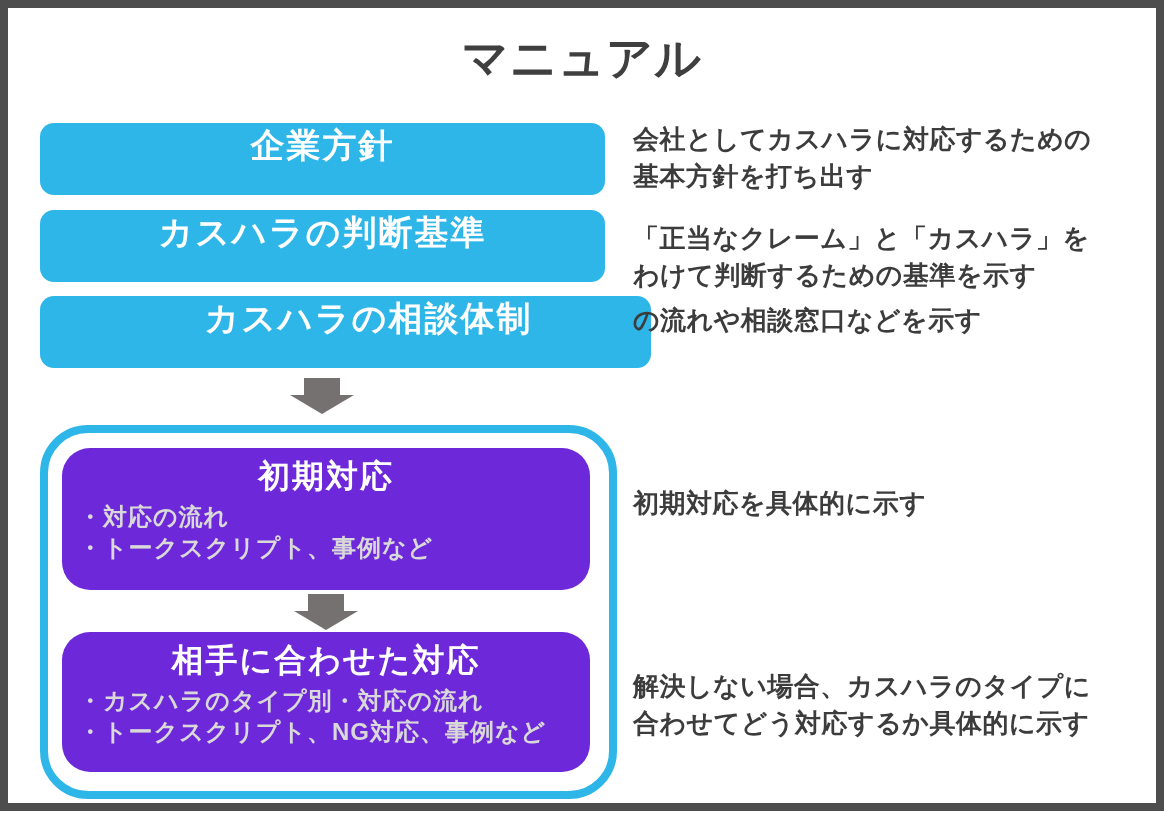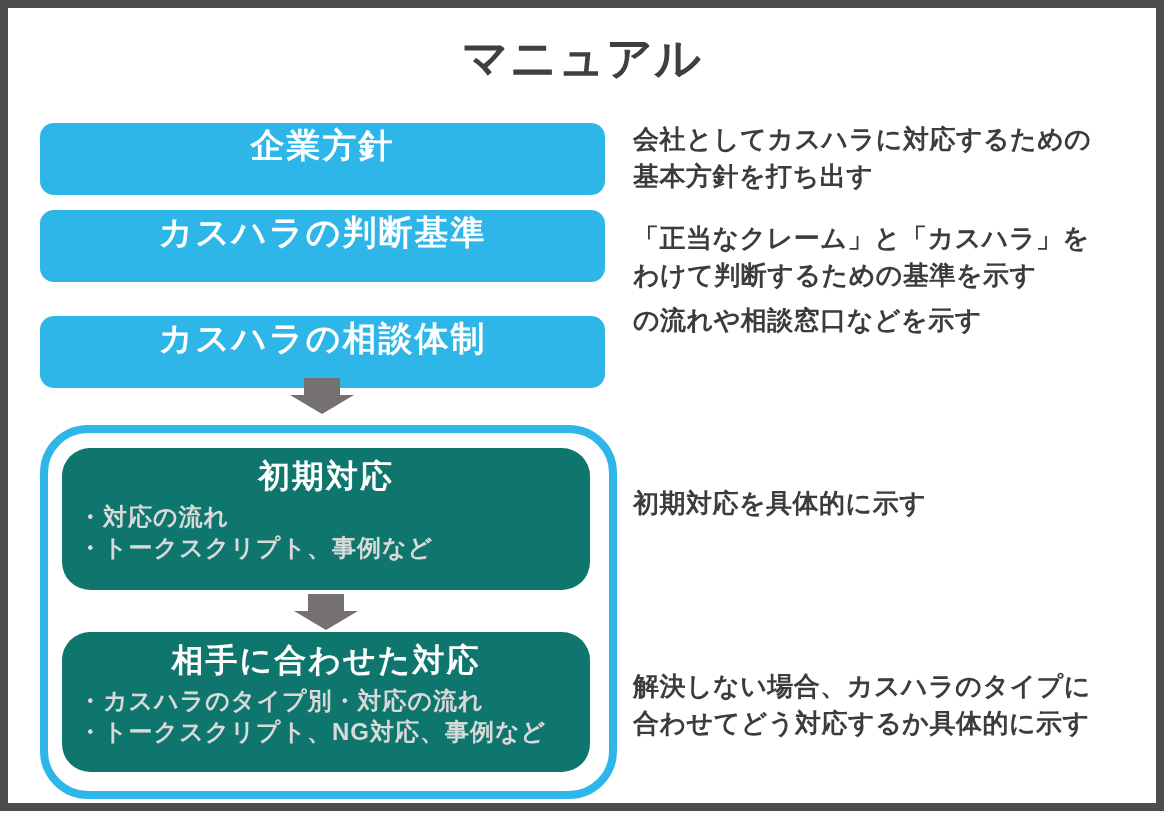--- a/index.html
+++ b/index.html
@@ -79,21 +79,21 @@
     height: 374px;
     box-sizing: border-box;
     border: 8px solid #2eb6e9;
     border-radius: 48px;
     background: #ffffff;
   }
   .inner-box {
     position: absolute;
     left: 54px;            
     width: 528px;
-    background: #0f766e;
+    background: #6d28d9;
     border-radius: 28px;
     box-sizing: border-box;
     color: #ffffff;
   }
   .inner-title {
     margin-top: 8px;
     text-align: center;
     font-size: 32px;
     line-height: 40px;
     font-weight: 700;
@@ -125,21 +125,21 @@
   </div>
 
   <div class="step-box" style="top:202px;">
     <span>カスハラの判断基準</span>
   </div>
   <div class="desc" style="top:212px;">
     <div>「正当なクレーム」と「カスハラ」を</div>
     <div>わけて判断するための基準を示す</div>
   </div>
 
-  <div class="step-box" style="top:308px;">
+  <div class="step-box" style="top:288px;padding-left:46px;">
     <span>カスハラの相談体制</span>
   </div>
   <div class="desc" style="top:294px;">
     <div>の流れや相談窓口などを示す</div>
   </div>
 
   <div class="arrow" style="left:282px; top:370px;">
     <div class="arrow-stem"></div>
     <div class="arrow-head"></div>
   </div>

